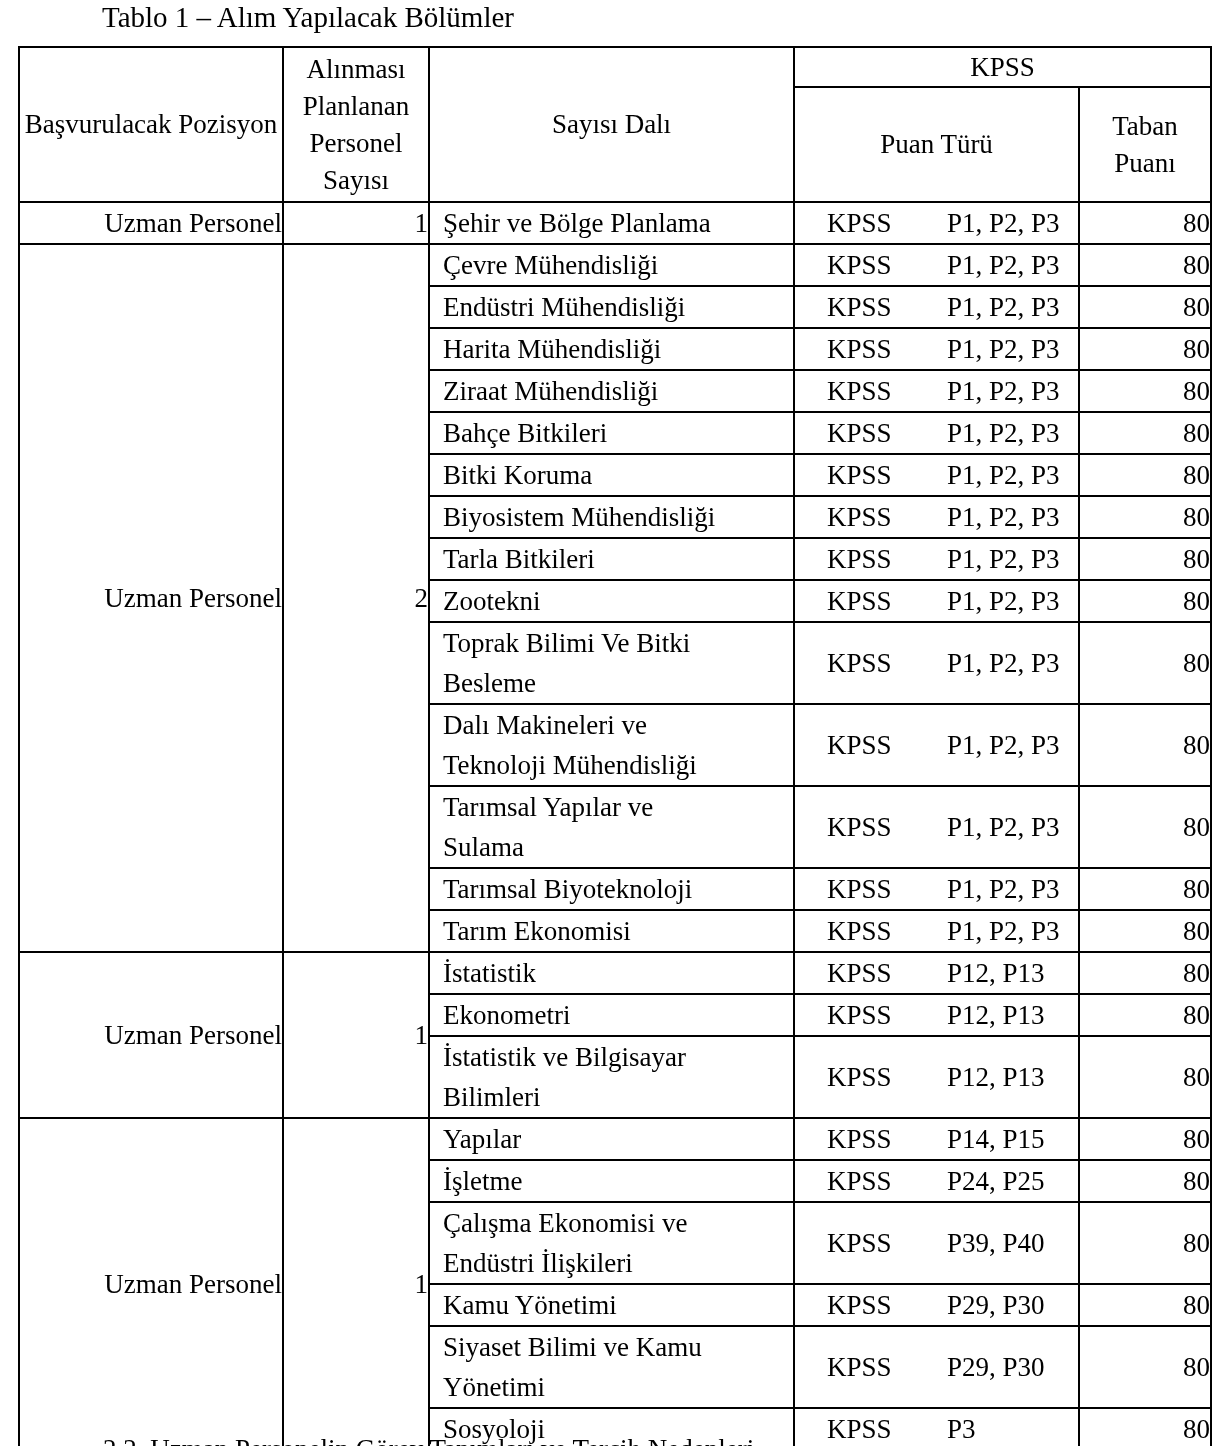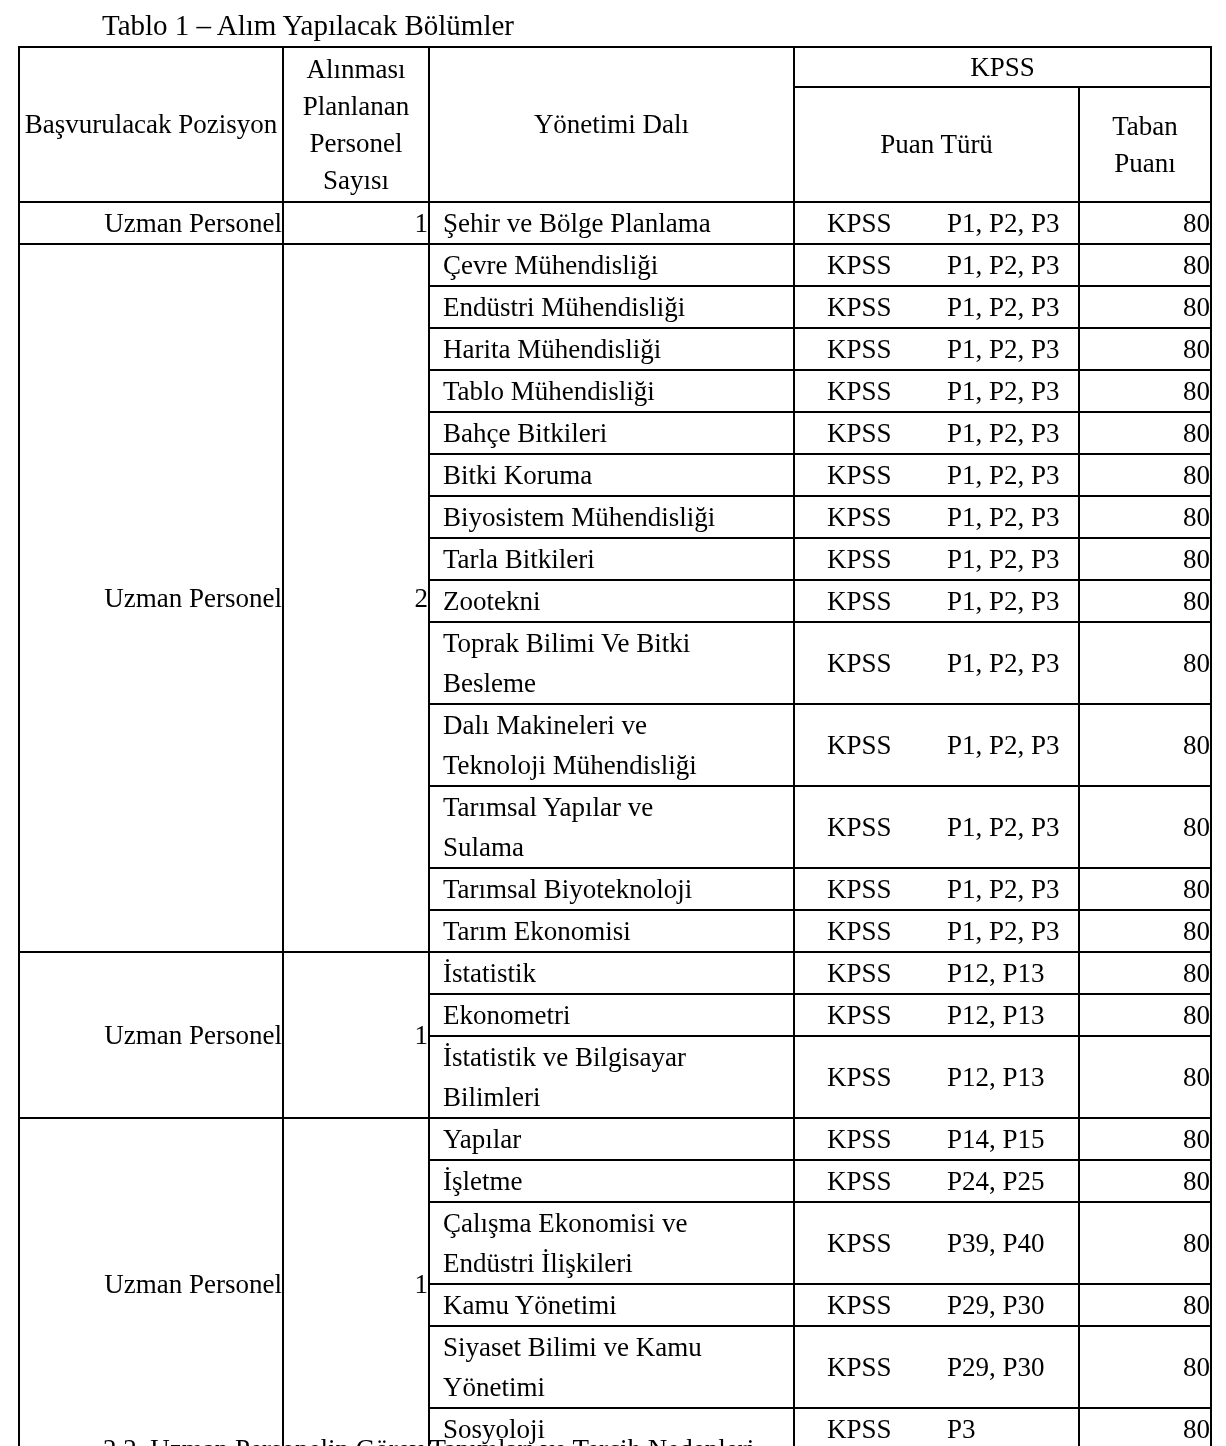--- a/index.html
+++ b/index.html
@@ -4,21 +4,21 @@
 <title>Tablo 1</title>
 <style>
   html, body { margin: 0; padding: 0; }
   body {
     width: 1226px; height: 1446px;
     position: relative; overflow: hidden;
     background: #ffffff; color: #000000;
     font-family: "Liberation Serif", "DejaVu Serif", serif;
   }
   .doc-title {
-    position: absolute; left: 102px; top: 8px;
+    position: absolute; left: 102px; top: 0;
     font-size: 29px; line-height: 34px; white-space: nowrap;
   }
   table.alim {
     position: absolute; left: 18px; top: 46px;
     width: 1192px; border-collapse: collapse; table-layout: fixed;
   }
   .alim th, .alim td {
     border: 2px solid #000;
     font-weight: normal; font-size: 27px;
     padding: 0; vertical-align: middle;
@@ -52,21 +52,21 @@
     <col style="width:264px">
     <col style="width:146px">
     <col style="width:365px">
     <col style="width:285px">
     <col style="width:132px">
   </colgroup>
   <thead>
     <tr class="h1">
       <th rowspan="2">Başvurulacak Pozisyon</th>
       <th rowspan="2">Alınması Planlanan Personel Sayısı</th>
-      <th rowspan="2">Yönetimi Dalı</th>
+      <th rowspan="2">Sayısı Dalı</th>
       <th colspan="2">KPSS</th>
     </tr>
     <tr class="h2">
       <th>Puan Türü</th>
       <th>Taban Puanı</th>
     </tr>
   </thead>
   <tbody>
       <tr>
         <td class="center" rowspan="1">Uzman Personel</td>
@@ -86,21 +86,21 @@
         <td class="dal">Endüstri Mühendisliği</td>
         <td class="kpss"><span class="exam">KPSS</span><span>P1, P2, P3</span></td>
         <td class="center">80</td>
       </tr>
       <tr>
         <td class="dal">Harita Mühendisliği</td>
         <td class="kpss"><span class="exam">KPSS</span><span>P1, P2, P3</span></td>
         <td class="center">80</td>
       </tr>
       <tr>
-        <td class="dal">Tablo Mühendisliği</td>
+        <td class="dal">Ziraat Mühendisliği</td>
         <td class="kpss"><span class="exam">KPSS</span><span>P1, P2, P3</span></td>
         <td class="center">80</td>
       </tr>
       <tr>
         <td class="dal">Bahçe Bitkileri</td>
         <td class="kpss"><span class="exam">KPSS</span><span>P1, P2, P3</span></td>
         <td class="center">80</td>
       </tr>
       <tr>
         <td class="dal">Bitki Koruma</td>

